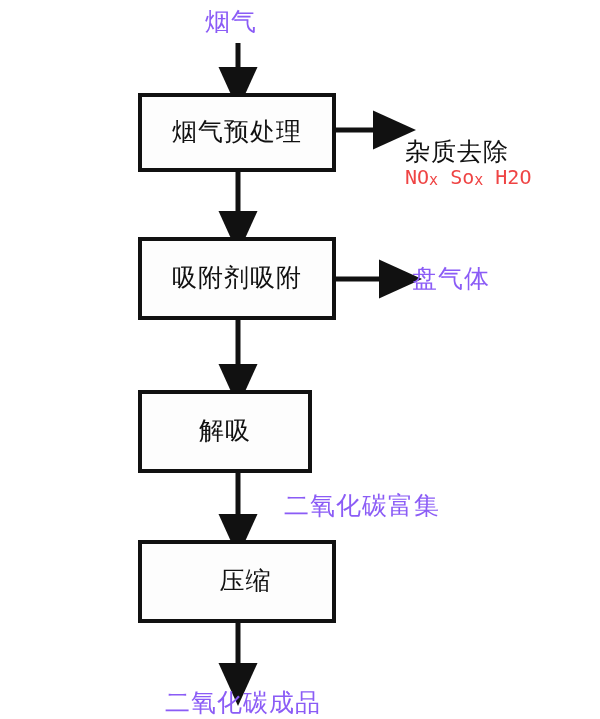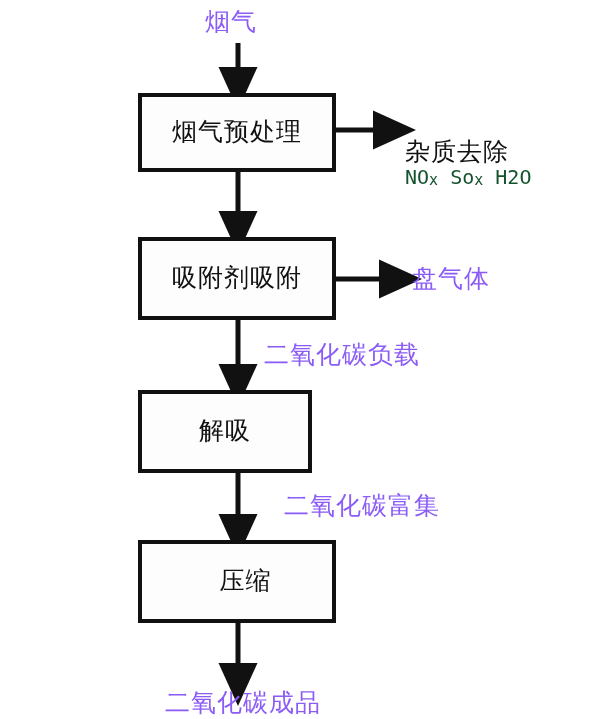--- a/index.html
+++ b/index.html
@@ -83,21 +83,21 @@
     line-height: 1.05;
     letter-spacing: 1px;
     color: #111111;
     display: block;
   }
   .side-output .line-sub {
     font-family: "DejaVu Sans Mono", monospace;
     font-size: 20px;
     line-height: 1.12;
     letter-spacing: 0px;
-    color: #14532d;
+    color: #ef4444;
     display: block;
     margin-top: 1px;
     text-align: right;
   }
   .side-output .line-sub .sub {
     font-size: 15px;
     vertical-align: baseline;
     position: relative;
     top: 1px;
   }
@@ -149,19 +149,18 @@
 
   <div class="side-output">
     <span class="line-main">杂质去除</span>
     <span class="line-sub">
       <span>NO</span><span class="sub">x</span><span> So</span><span class="sub">x</span><span> H2O</span>
     </span>
   </div>
 
   <div class="flow-label label-purge-gas">盘气体</div>
 
-  <div class="flow-label label-co2-loaded">二氧化碳负载</div>
 
   <div class="flow-label label-co2-rich">二氧化碳富集</div>
 
   <div class="flow-label label-co2-product">二氧化碳成品</div>
 
 </div>
 
 </body></html>

